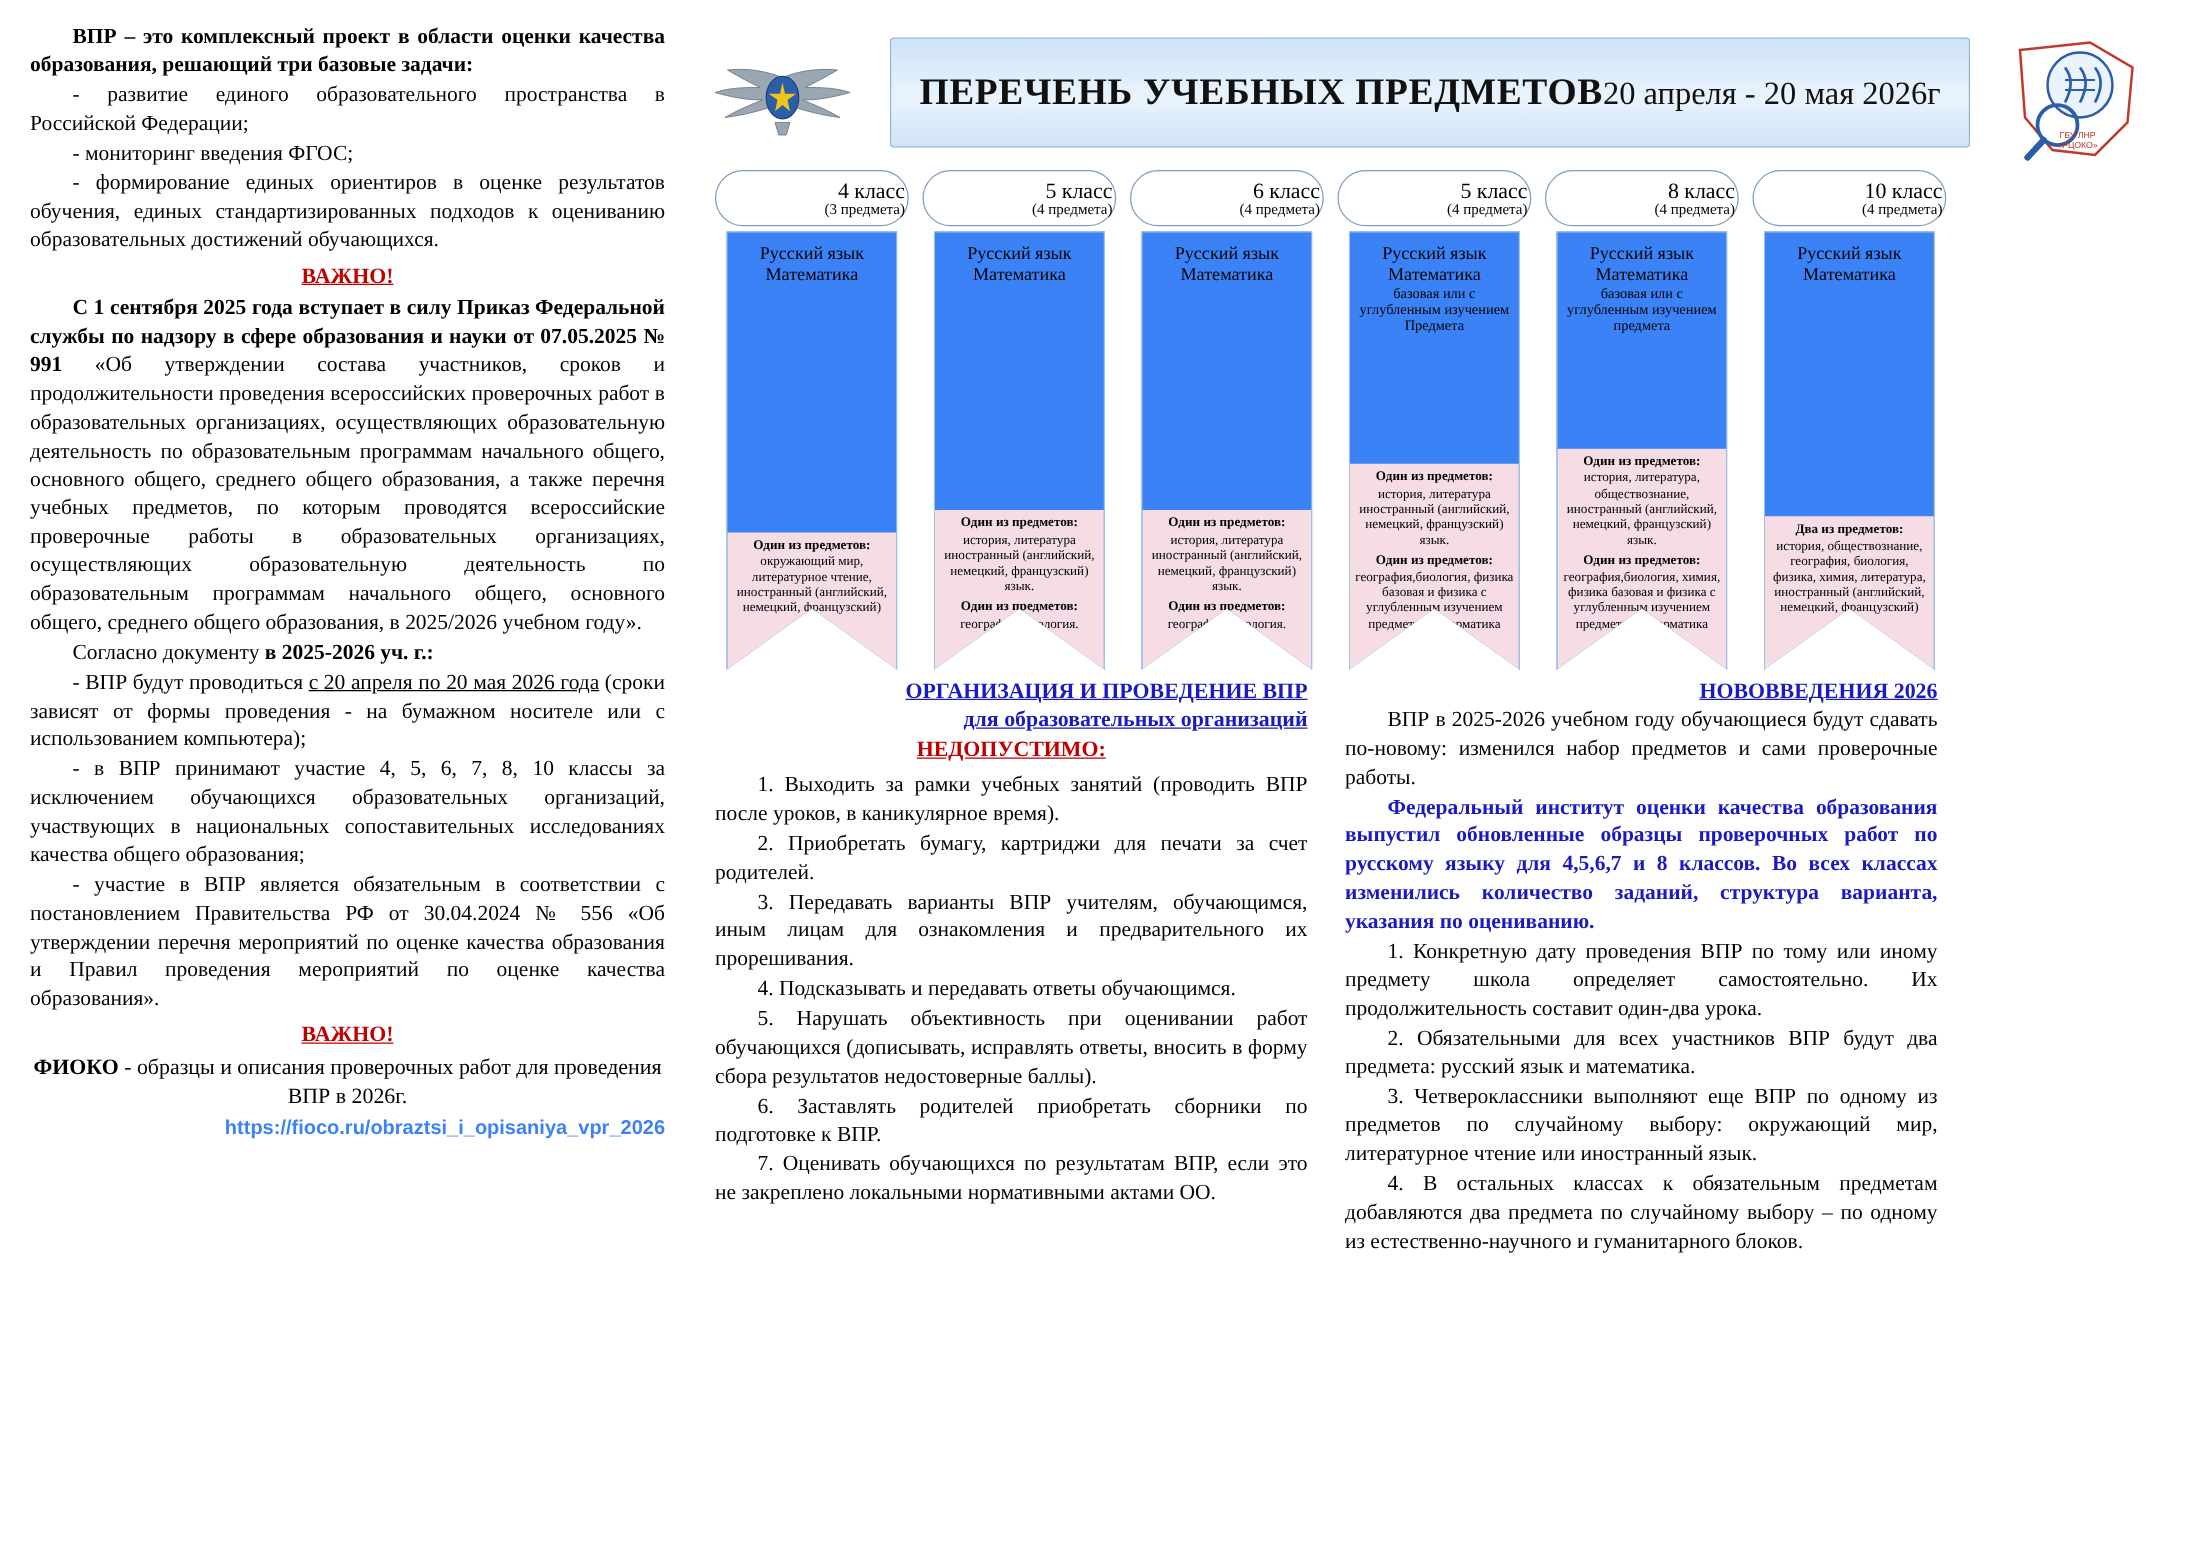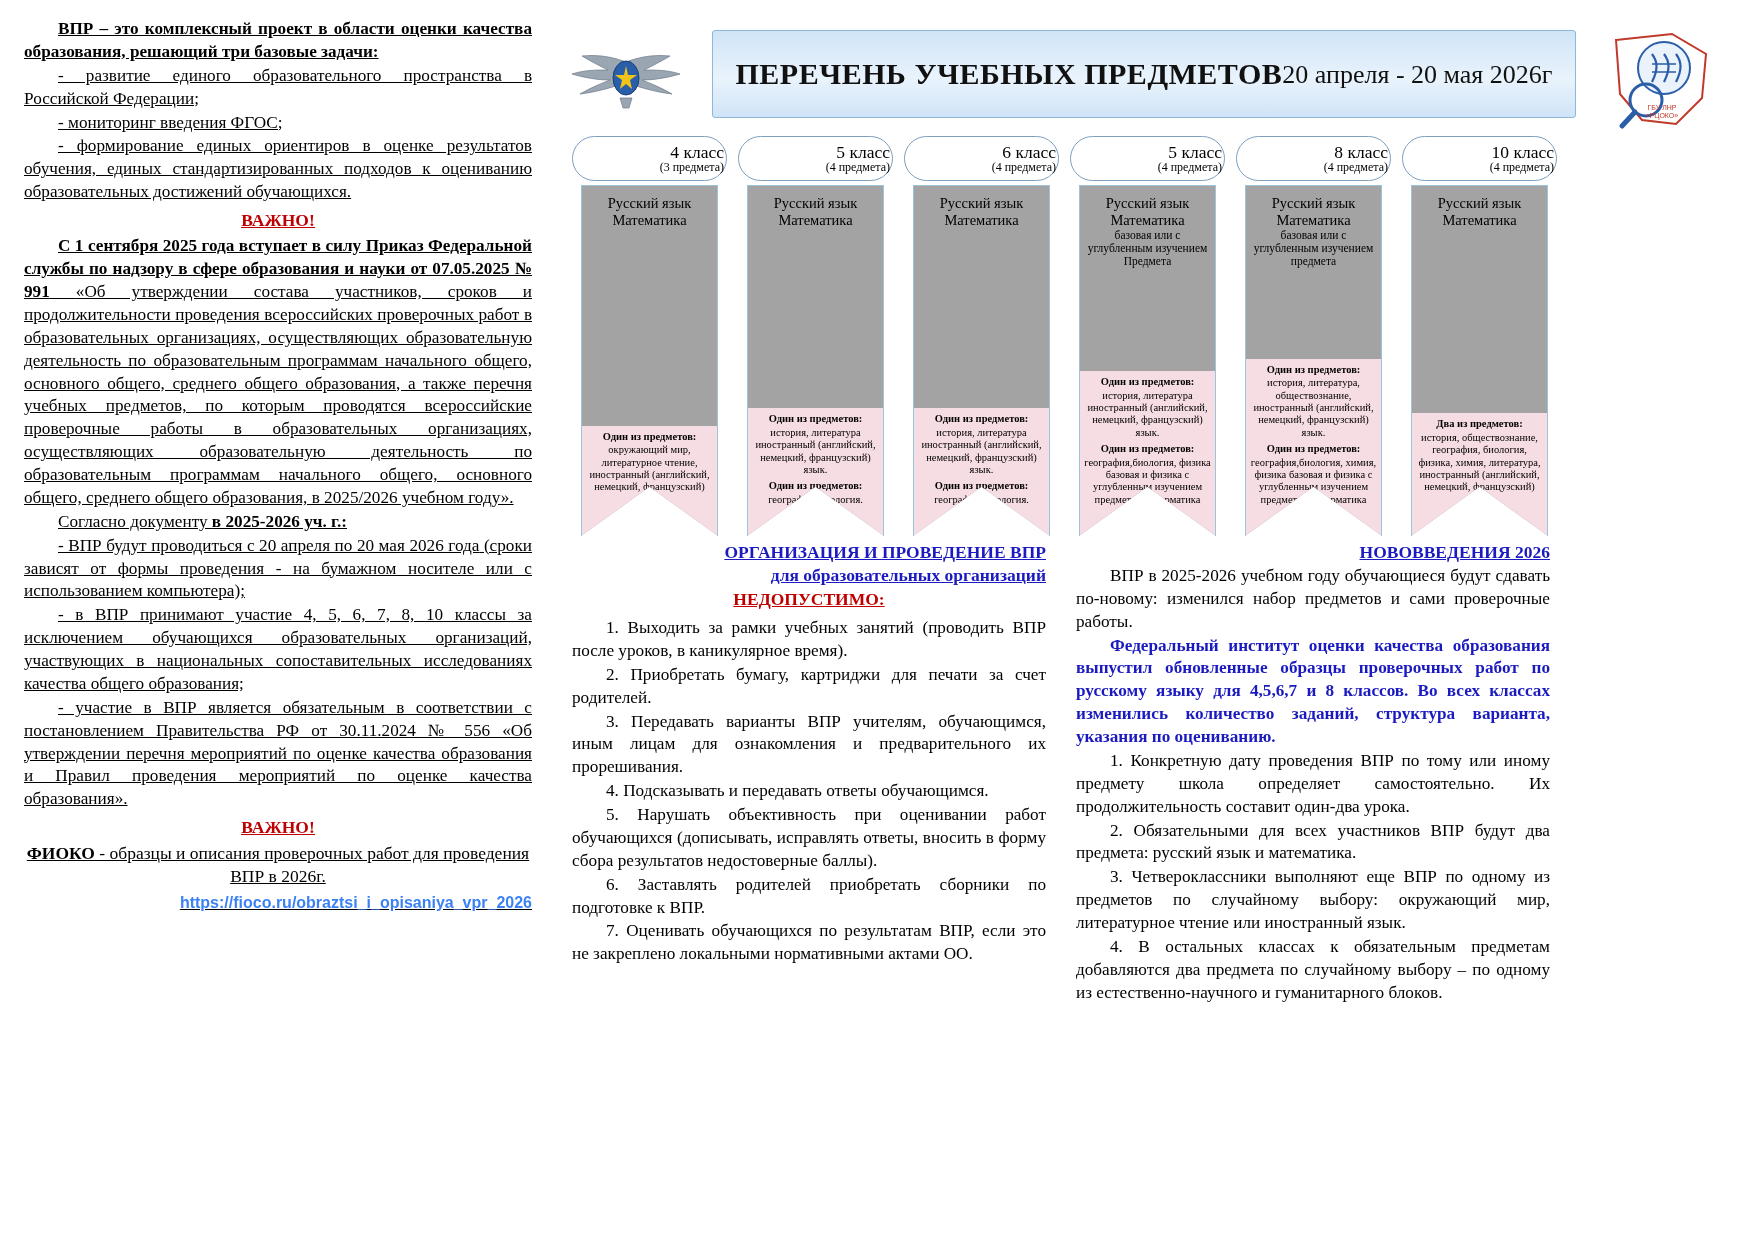--- a/index.html
+++ b/index.html
@@ -25,21 +25,20 @@
     gap: 26px;
   }
 
   
   .col-left {
     width: 508px;
     flex: 0 0 508px;
     font-size: 17.2px;
     line-height: 1.33;
     text-align: justify;
-    text-decoration: underline;
   }
   .col-left p {
     margin: 0 0 1px 0;
     text-indent: 34px;
   }
   .b { font-weight: bold; }
   .important {
     color: #c00000;
     font-weight: bold;
     text-decoration: underline;
@@ -152,21 +151,21 @@
   .rib-body {
     flex: 1 1 auto;
     position: relative;
   }
   .rib-inner {
     position: absolute;
     left: 9px;
     right: 9px;
     top: 0;
     bottom: 0;
-    background: #a3a3a3;
+    background: #3b82f6;
     border-left: 1px solid #9dc4dd;
     border-right: 1px solid #9dc4dd;
     border-top: 1px solid #9dc4dd;
     clip-path: polygon(0 0, 100% 0, 100% 100%, 50% 86%, 0 100%);
     display: flex;
     flex-direction: column;
     justify-content: center;
   }
   .rib-top {
     text-align: center;
@@ -246,21 +245,21 @@
 
     <p class="important">ВАЖНО!</p>
 
     <p><span class="b">С 1 сентября 2025 года вступает в силу Приказ Федеральной службы по надзору в сфере образования и науки от 07.05.2025 № 991</span> <span>«Об утверждении состава участников, сроков и продолжительности проведения всероссийских проверочных работ в образовательных организациях, осуществляющих образовательную деятельность по образовательным программам начального общего, основного общего, среднего общего образования, а также перечня учебных предметов, по которым проводятся всероссийские проверочные работы в образовательных организациях, осуществляющих образовательную деятельность по образовательным программам начального общего, основного общего, среднего общего образования, в 2025/2026 учебном году».</span></p>
 
     <p><span>Согласно документу </span><span class="b">в 2025-2026 уч. г.:</span></p>
 
     <p><span>- ВПР будут проводиться </span><span class="u">с 20 апреля по 20 мая 2026 года</span><span> (сроки зависят от формы проведения - на бумажном носителе или с использованием компьютера);</span></p>
 
     <p>- в ВПР принимают участие 4, 5, 6, 7, 8, 10 классы за исключением обучающихся образовательных организаций, участвующих в национальных сопоставительных исследованиях качества общего образования;</p>
-    <p>- участие в ВПР является обязательным в соответствии с постановлением Правительства РФ от 30.11.2024 № 556 «Об утверждении перечня мероприятий по оценке качества образования и Правил проведения мероприятий по оценке качества образования».</p>
+    <p>- участие в ВПР является обязательным в соответствии с постановлением Правительства РФ от 30.04.2024 № 556 «Об утверждении перечня мероприятий по оценке качества образования и Правил проведения мероприятий по оценке качества образования».</p>
 
     <p class="important">ВАЖНО!</p>
 
     <p class="fioco-line"><span class="b">ФИОКО</span><span> - образцы и описания проверочных работ для проведения ВПР в 2026г.</span></p>
 
     <p class="link">https://fioco.ru/obraztsi_i_opisaniya_vpr_2026</p>
   </div>
 
   <div class="col-right">
 

